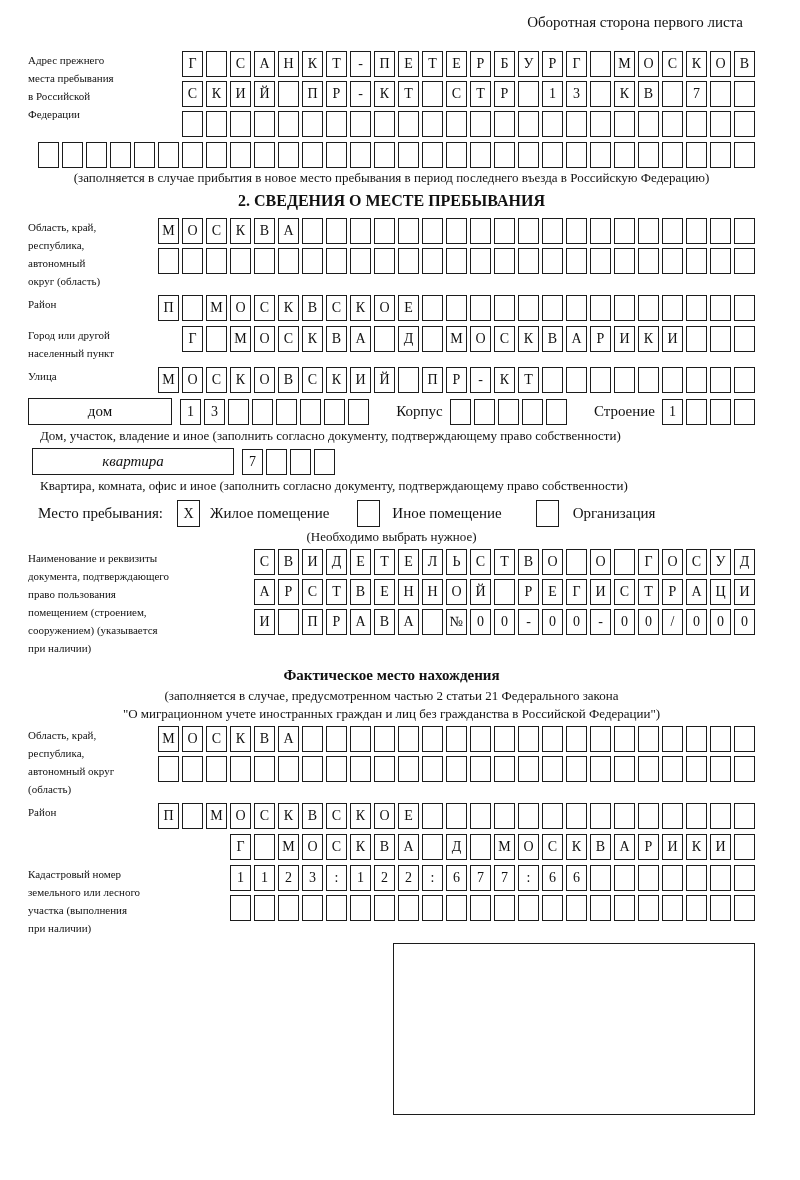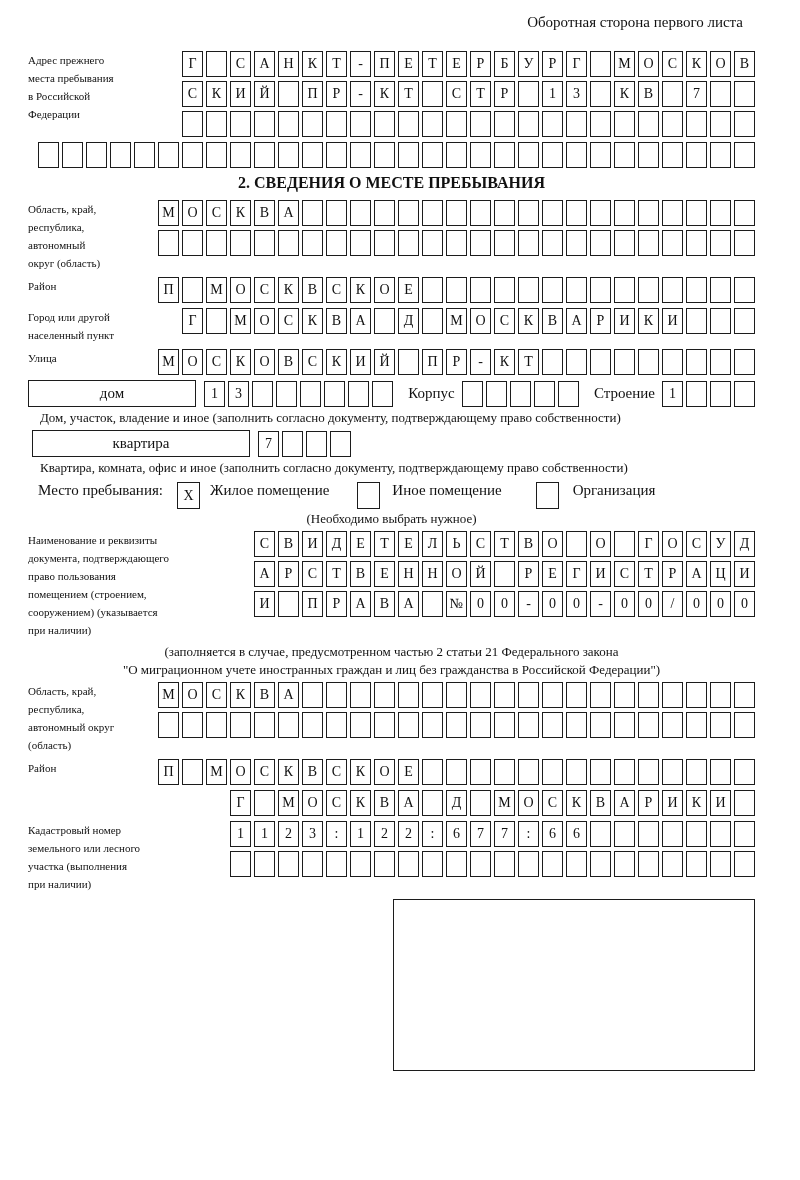--- a/index.html
+++ b/index.html
@@ -16,21 +16,21 @@
   .caption.leftcap{text-align:left;margin-left:12px;}
   .h-bold{font-size:16px;font-weight:bold;text-align:center;margin:6px 0 8px 0;}
   .h-bold2{font-size:15px;font-weight:bold;text-align:center;margin:10px 0 4px 0;}
   .widebox{box-sizing:border-box;border:1.5px solid #1c1c1c;height:27px;display:flex;align-items:center;
            justify-content:center;font-size:15px;}
   .domrow{display:flex;align-items:center;margin:2px 0 3px 0;}
   .domrow .cells{display:flex;gap:3px;}
   .inlbl{font-size:15px;margin:0 7px;}
   .spacer{flex:1;}
   .kvrow{display:flex;align-items:center;margin:3px 0 3px 4px;}
-  .mestorow{display:flex;align-items:flex-start;margin:6px 0 2px 10px;font-size:15px;}
+  .mestorow{display:flex;align-items:center;margin:6px 0 2px 10px;font-size:15px;}
   .chk{box-sizing:border-box;width:23px;height:27px;border:1.5px solid #1c1c1c;display:flex;
        align-items:center;justify-content:center;font-size:14px;}
   .stampbox{box-sizing:border-box;width:362px;height:172px;border:1.6px solid #1c1c1c;margin:6px 0 4px auto;}
   .stampnote{width:420px;margin-left:auto;margin-right:-8px;text-align:center;font-size:13.5px;line-height:17px;}
   .mt2{margin-top:2px;}
 </style>
 </head>
 <body>
 
 <div class="page">
@@ -148,20 +148,21 @@
       <span class="cell"></span>
       <span class="cell"></span>
       <span class="cell"></span>
       <span class="cell"></span>
       <span class="cell"></span>
       <span class="cell"></span>
       <span class="cell"></span>
       <span class="cell"></span>
       <span class="cell"></span>
     </div>
+  <div class="caption">(заполняется в случае прибытия в новое место пребывания в период последнего въезда в Российскую Федерацию)</div>
 
   <div class="h-bold">2. СВЕДЕНИЯ О МЕСТЕ ПРЕБЫВАНИЯ</div>
 
   <div class="frow">
     <div class="lbl">Область, край,
 республика,
 автономный
 округ (область)</div>
     <div class="grids">
       <div class="boxrow">
@@ -314,21 +315,21 @@
           <span class="cell"></span>
           <span class="cell"></span>
           <span class="cell"></span>
           <span class="cell"></span>
           <span class="cell"></span>
         </div>
     </div>
   </div>
 
   <div class="domrow">
-    <div class="widebox" style="width:168px;margin-right:8px;">дом</div>
+    <div class="widebox" style="width:144px;margin-right:8px;">дом</div>
     <div class="cells">
         <span class="cell">1</span>
         <span class="cell">3</span>
         <span class="cell"></span>
         <span class="cell"></span>
         <span class="cell"></span>
         <span class="cell"></span>
         <span class="cell"></span>
         <span class="cell"></span>
       </div>
@@ -346,21 +347,21 @@
     <div class="cells">
         <span class="cell">1</span>
         <span class="cell"></span>
         <span class="cell"></span>
         <span class="cell"></span>
       </div>
   </div>
   <div class="caption leftcap">Дом, участок, владение и иное (заполнить согласно документу, подтверждающему право собственности)</div>
 
   <div class="kvrow">
-    <div class="widebox" style="width:218px;margin-right:8px;">квартира</div>
+    <div class="widebox" style="width:202px;margin-right:8px;font-style:italic;">квартира</div>
     <div class="cells" style="display:flex;gap:3px;">
         <span class="cell">7</span>
         <span class="cell"></span>
         <span class="cell"></span>
         <span class="cell"></span>
       </div>
   </div>
   <div class="caption leftcap">Квартира, комната, офис и иное (заполнить согласно документу, подтверждающему право собственности)</div>
 
   <div class="mestorow">
@@ -447,20 +448,21 @@
           <span class="cell">0</span>
           <span class="cell">0</span>
           <span class="cell">/</span>
           <span class="cell">0</span>
           <span class="cell">0</span>
           <span class="cell">0</span>
         </div>
     </div>
   </div>
 
+  <div class="h-bold2">Фактическое место нахождения</div>
   <div class="caption" style="margin-bottom:0;">(заполняется в случае, предусмотренном частью 2 статьи 21 Федерального закона</div>
   <div class="caption">"О миграционном учете иностранных граждан и лиц без гражданства в Российской Федерации")</div>
 
   <div class="frow">
     <div class="lbl">Область, край,
 республика,
 автономный округ
 (область)</div>
     <div class="grids">
       <div class="boxrow">

